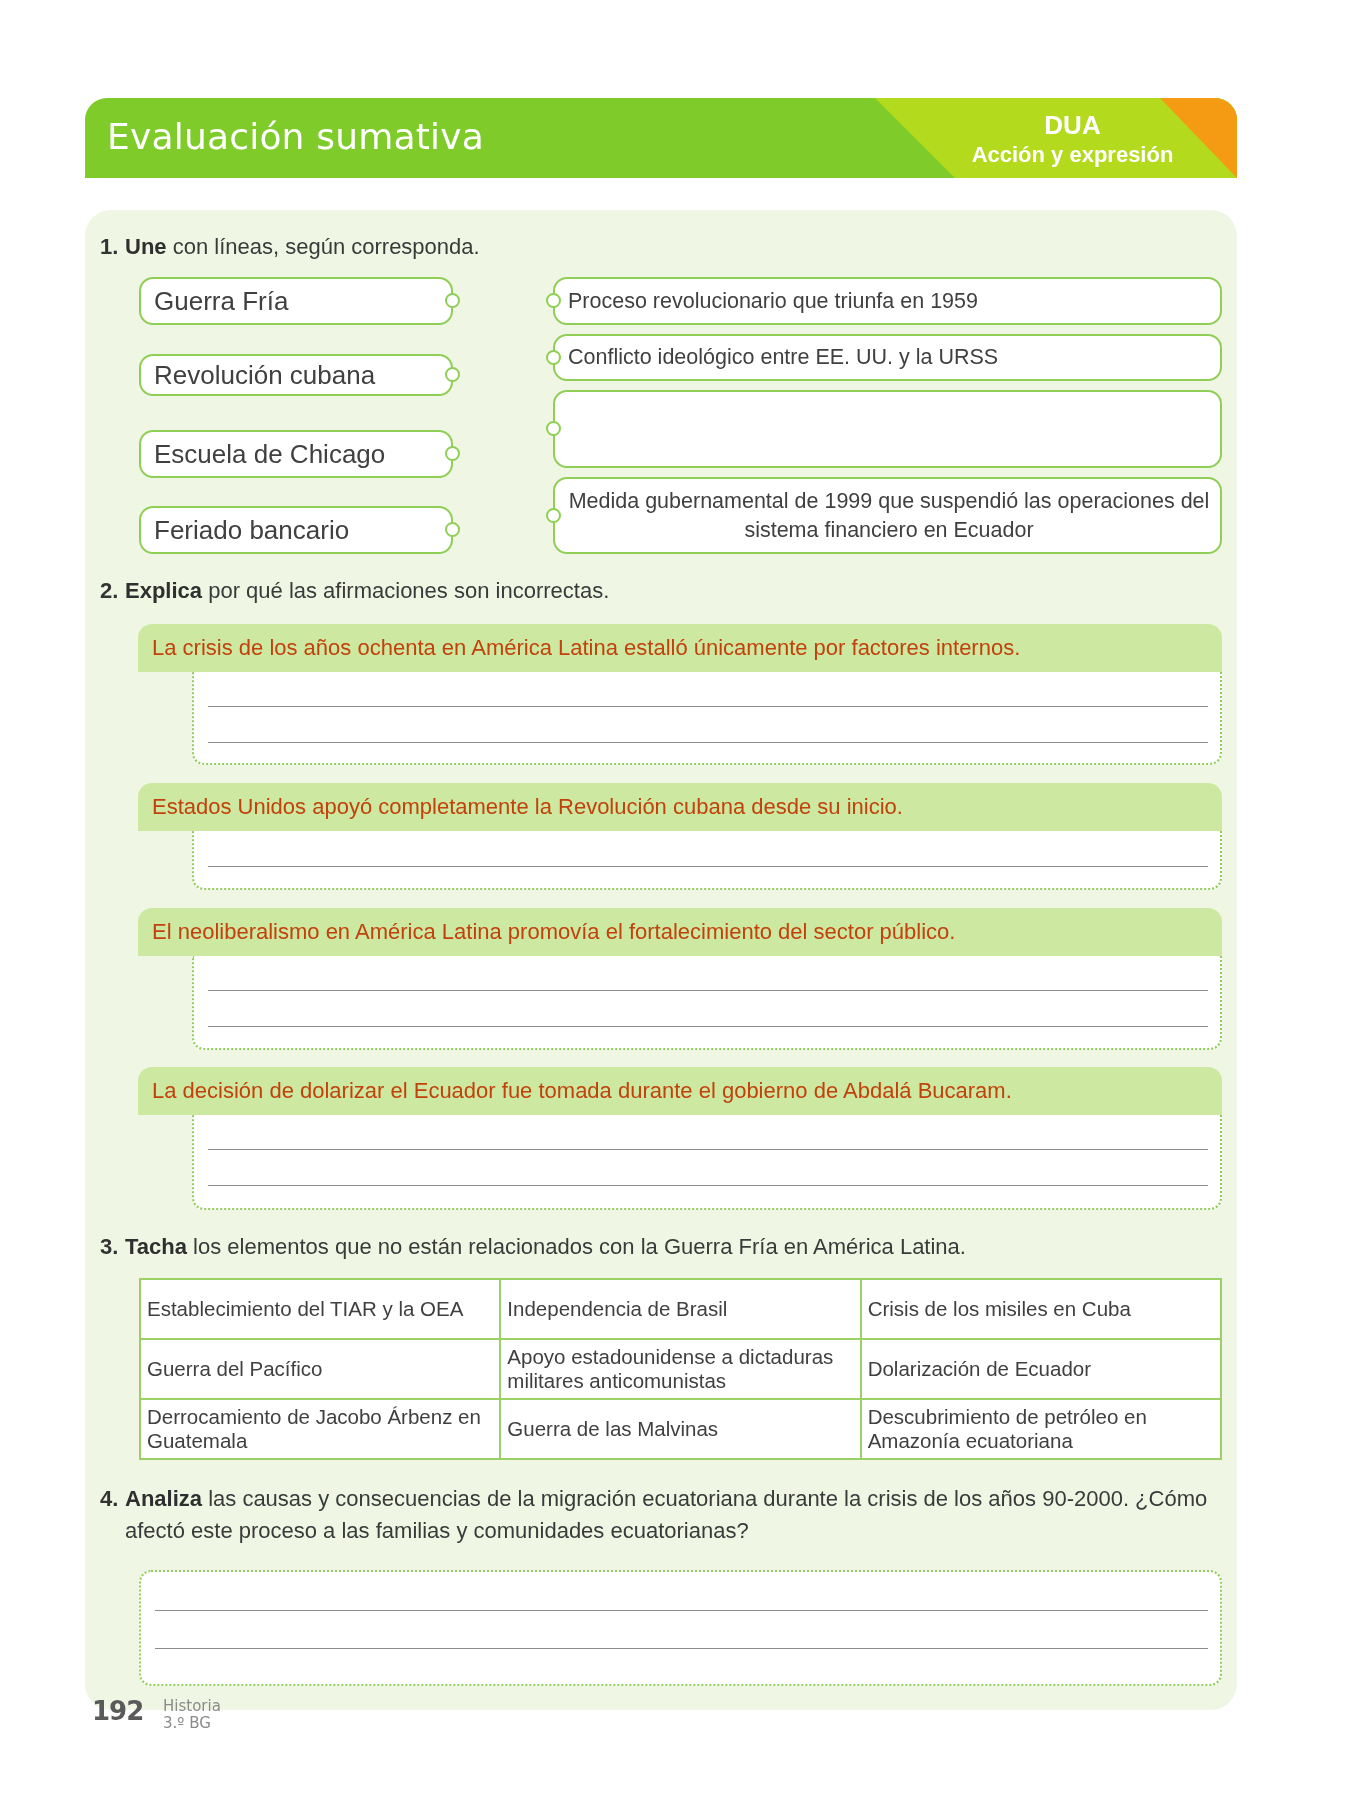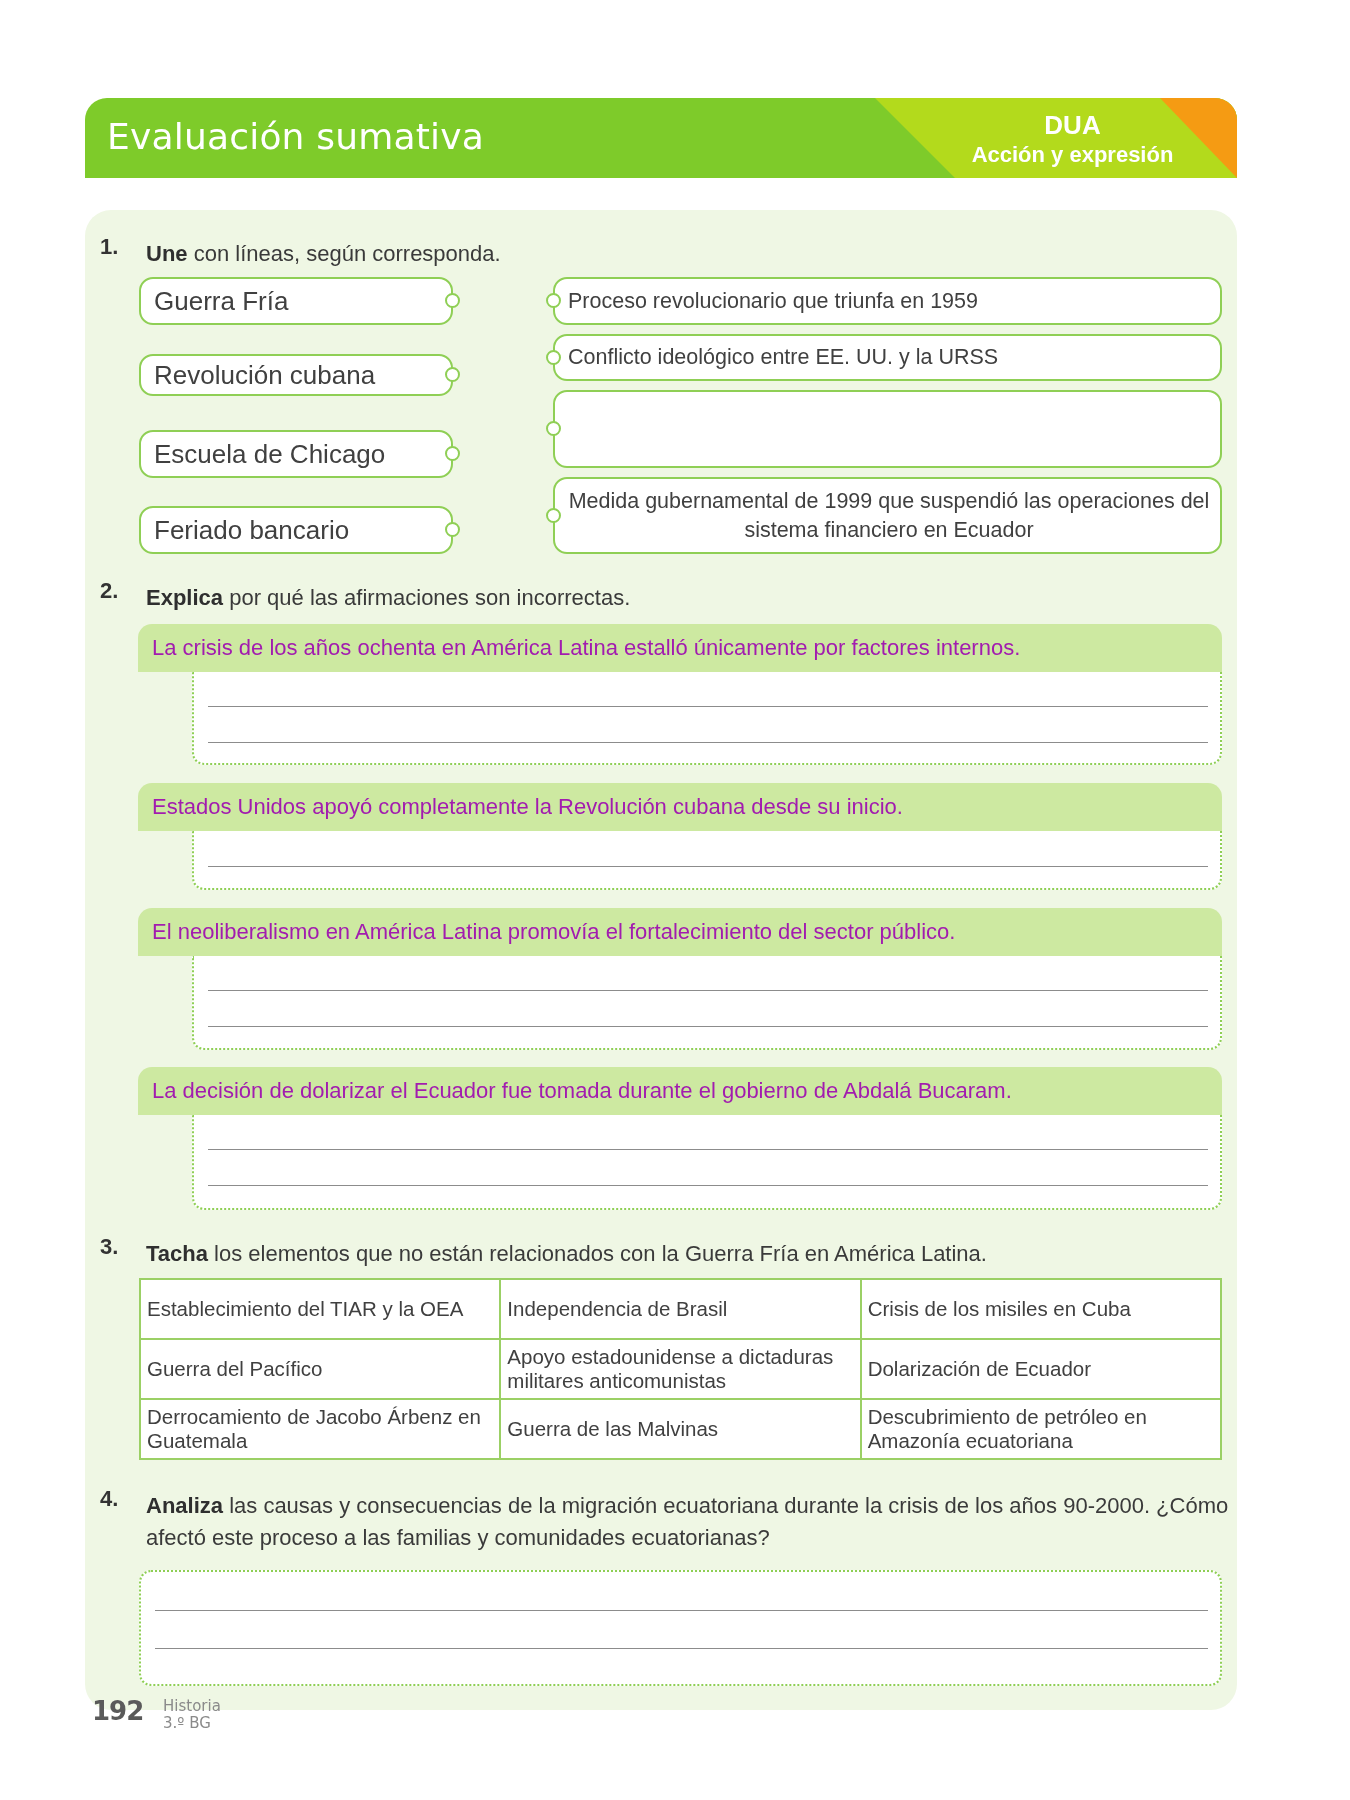--- a/index.html
+++ b/index.html
@@ -19,37 +19,37 @@
             color: #ffffff; font-family: "Liberation Sans", sans-serif; font-weight: bold; font-size: 26px; }
   .header .dua-sub { position: absolute; left: 880px; width: 215px; top: 44px; text-align: center;
             color: #ffffff; font-family: "Liberation Sans", sans-serif; font-weight: bold; font-size: 22px; }
 
   
   .panel { position: absolute; left: 85px; top: 210px; width: 1152px; height: 1500px;
            background: #eff7e4; border-radius: 26px; }
 
   .q { position: absolute; font-family: "Liberation Sans", sans-serif; font-size: 22px; color: #3a3a3a; }
   .q .num { position: absolute; left: 0; font-weight: bold; color: #333; }
-  .q .txt { position: absolute; left: 46px; white-space: nowrap; margin-top: 7px; }
+  .q .txt { position: absolute; left: 25px; white-space: nowrap; }
   .q .txt b { font-weight: bold; color: #2f2f2f; }
 
   
   .mbox { position: absolute; background: #ffffff; border: 2px solid #8fcf55; border-radius: 14px;
           font-family: "Liberation Sans", sans-serif; font-size: 26px; color: #404040;
           display: flex; align-items: center; padding-left: 13px; line-height: 29px; }
   .mbox.right { padding-left: 13px; padding-right: 10px; font-size: 21.5px; text-align: center; }
   .dot { position: absolute; width: 15px; height: 15px; border-radius: 50%; background: #ffffff;
          border: 2px solid #8fcf55; top: 50%; margin-top: -8px; }
   .mbox.left .dot { right: -9px; }
   .mbox.right .dot { left: -9px; }
 
   
   .stmt { position: absolute; left: 138px; width: 1084px; height: 48px; background: #cde9a1;
           border-radius: 14px 14px 0 0; font-family: "Liberation Sans", sans-serif; font-size: 22px;
-          color: #a21caf; padding-left: 14px; line-height: 48px; white-space: nowrap; }
+          color: #c2410c; padding-left: 14px; line-height: 48px; white-space: nowrap; }
   .ans { position: absolute; left: 192px; width: 1030px; background: #ffffff;
          border: 2px dotted #8fcf55; border-top: none; border-radius: 0 0 12px 12px; }
   .ans .line { position: absolute; left: 14px; right: 12px; height: 0; border-top: 1.5px solid #8c8c8c; }
 
   
   .grid { position: absolute; left: 139px; top: 1278px; width: 1083px; border-collapse: collapse;
           background: #ffffff; font-family: "Liberation Sans", sans-serif; font-size: 20.5px; color: #404040; }
   .grid td { border: 2px solid #9bd065; height: 60px; vertical-align: middle; padding: 0 6px;
              line-height: 24px; width: 361px; }
 

